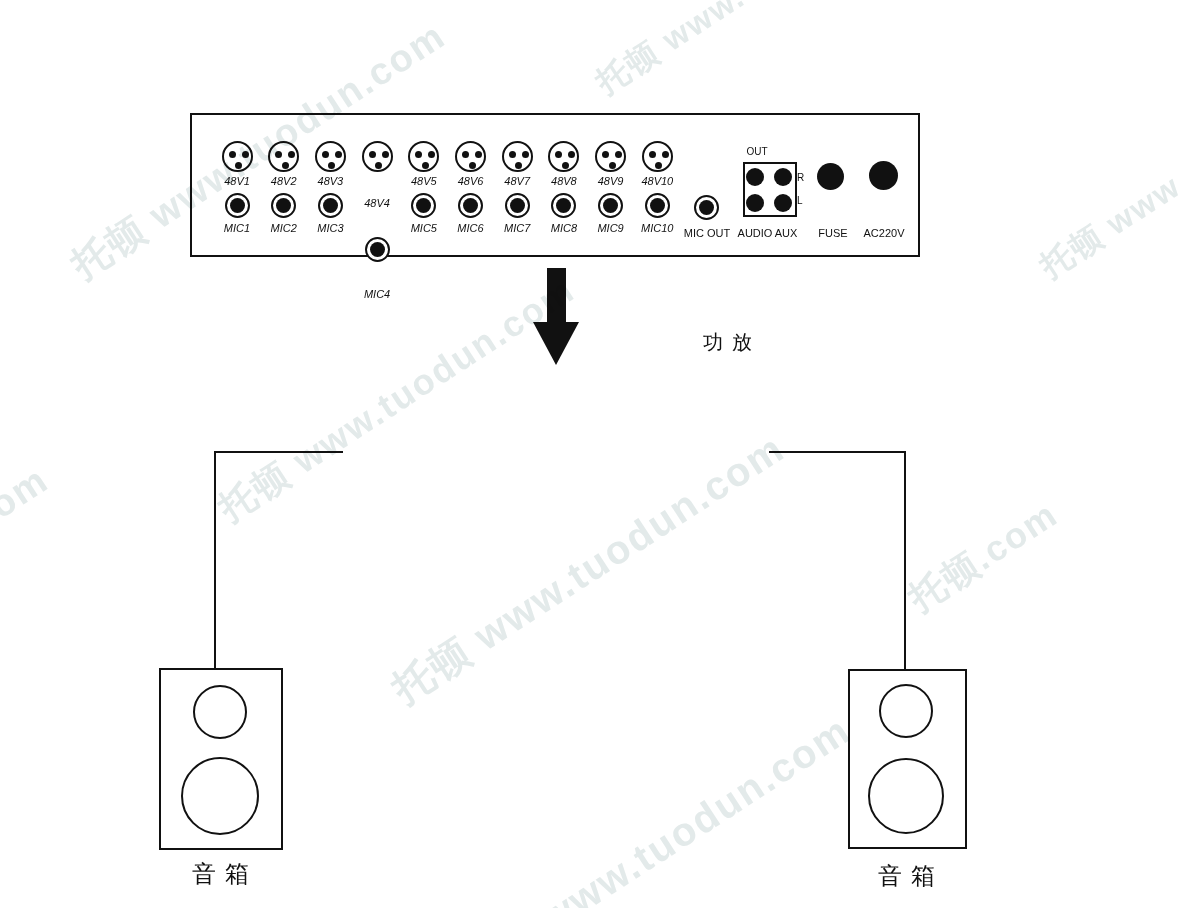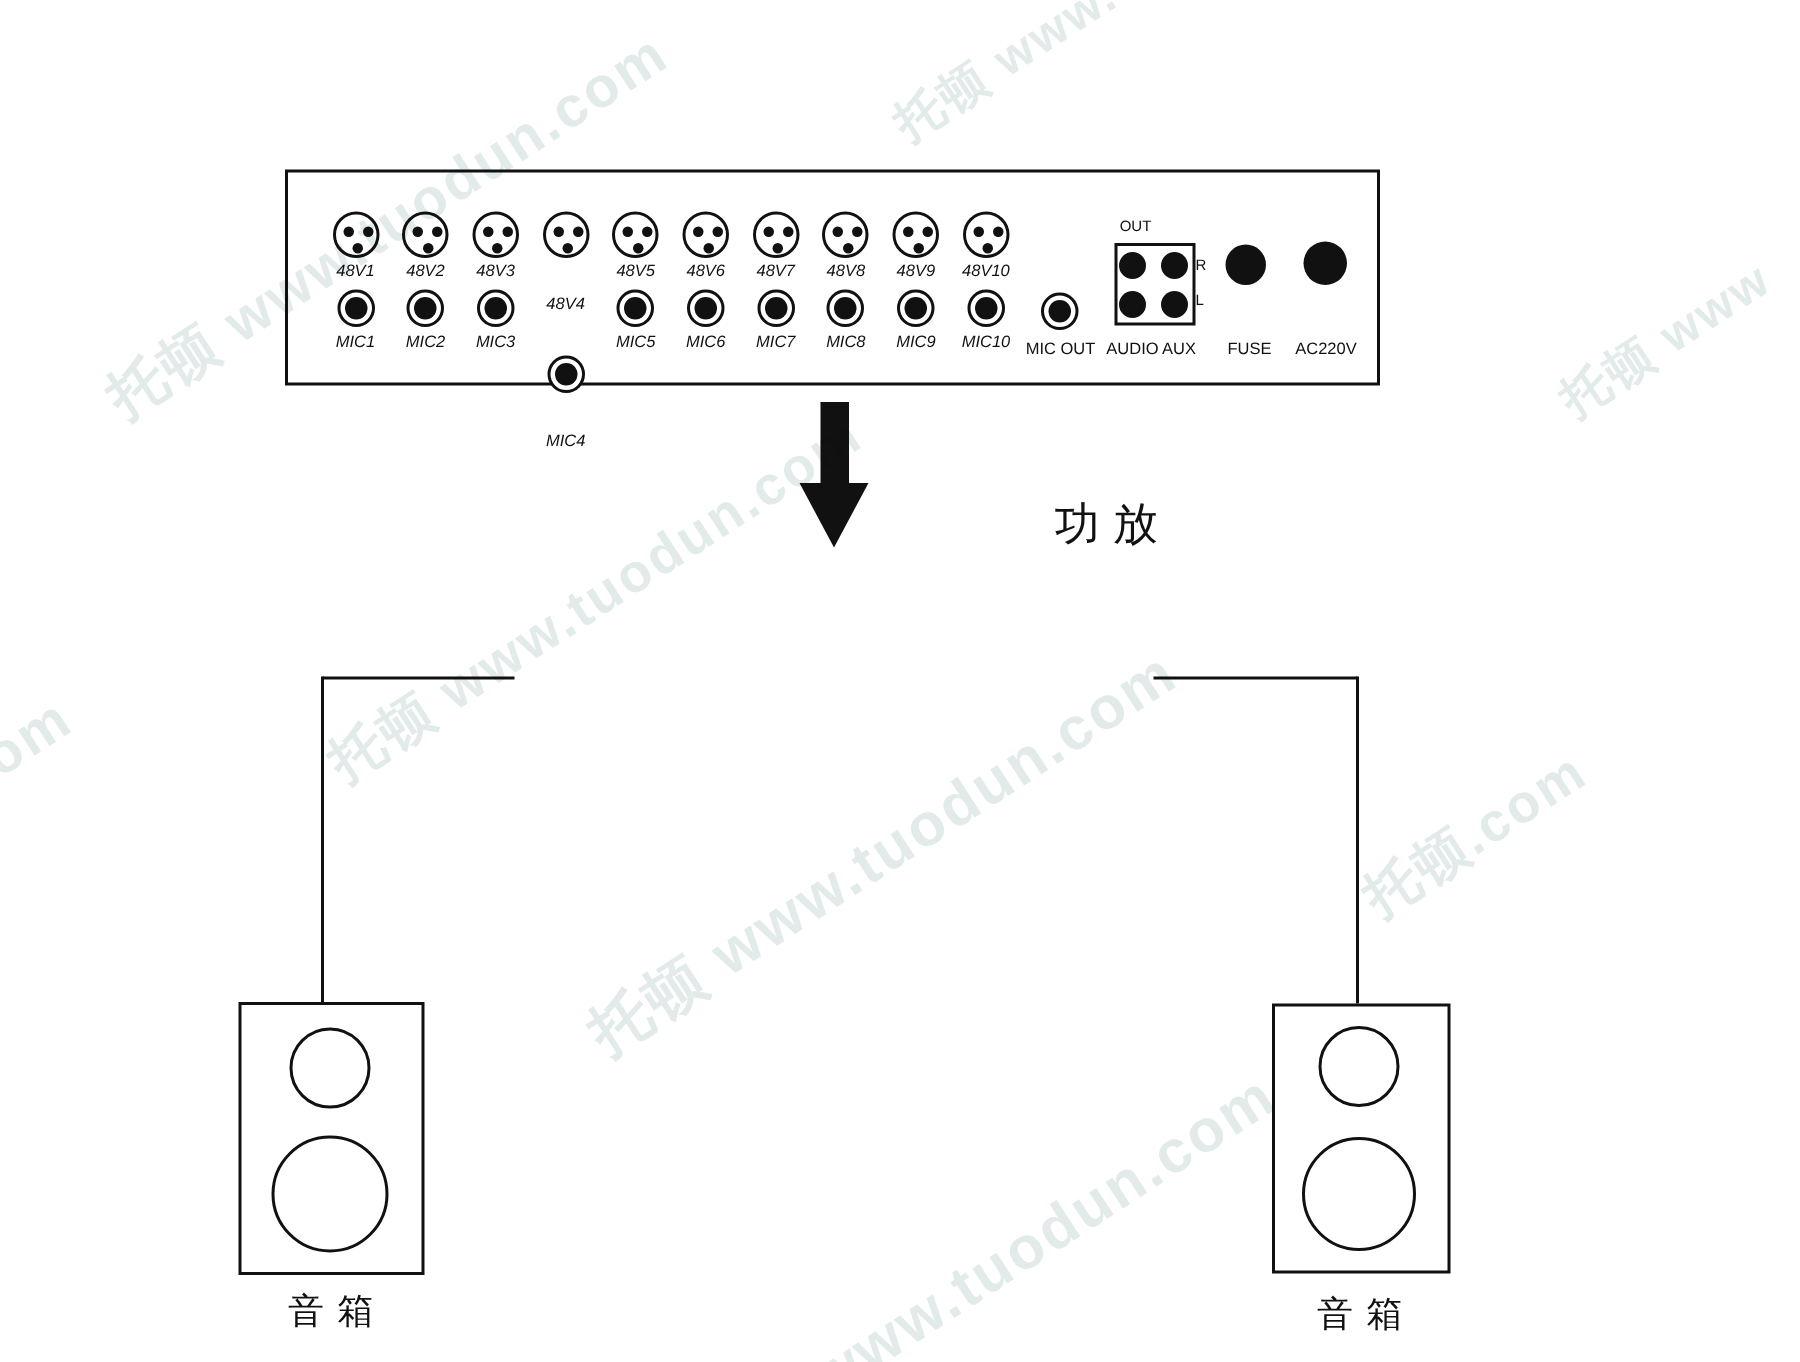--- a/index.html
+++ b/index.html
@@ -30,21 +30,21 @@
   .rcadot{position:absolute;width:18px;height:18px;background:#111;border-radius:50%;}
   .bigdot{position:absolute;background:#111;border-radius:50%;}
 
   
   .arrow-shaft{position:absolute;left:547px;top:268px;width:19px;height:56px;background:#111;}
   .arrow-head{position:absolute;left:533px;top:322px;width:0;height:0;
               border-left:23px solid transparent;border-right:23px solid transparent;border-top:43px solid #111;}
 
   
   .amp{position:absolute;left:342px;top:369px;width:424px;height:140px;border:2px solid #111;background:#fff;}
-  .amp-label{position:absolute;left:703px;top:329px;font-size:30px;letter-spacing:9px;font-weight:500;white-space:nowrap;}
+  .amp-label{position:absolute;left:703px;top:329px;font-size:20px;letter-spacing:9px;font-weight:500;white-space:nowrap;}
   .knob{position:absolute;border:2px solid #111;border-radius:50%;background:#fff;box-sizing:border-box;}
   .logo{position:absolute;left:20px;top:12px;width:70px;height:24px;}
   .logo-text{font-style:italic;font-weight:bold;font-size:16px;letter-spacing:0.5px;color:#000;white-space:nowrap;}
   .logo-swoosh{position:absolute;left:-2px;top:-4px;width:24px;height:4px;background:#d9251d;
                transform:rotate(-9deg) skewX(-30deg);border-radius:2px;}
   .logo-mark{position:absolute;left:53px;top:0;width:3px;height:3px;background:#000;}
 
   
   .wire{position:absolute;background:#111;}
 

